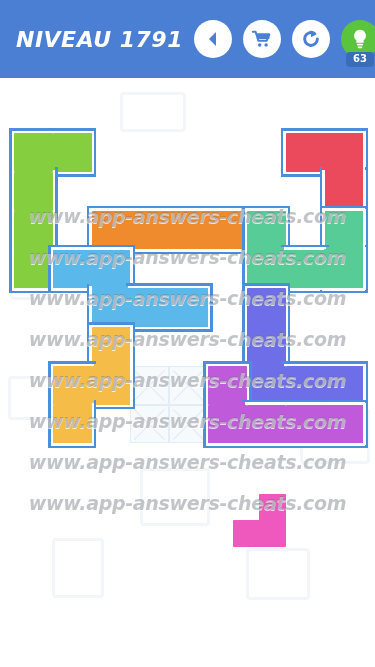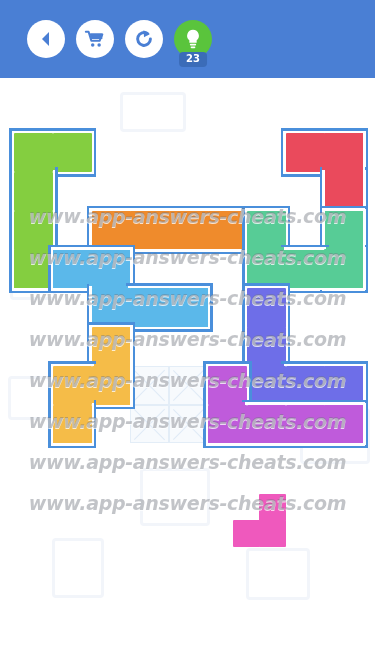--- a/index.html
+++ b/index.html
@@ -109,20 +109,21 @@
   
   #tray { position: absolute; left:0; top: 470px; width: 375px; height: 120px; z-index: 3; }
   .tray-cell { position: absolute; border-radius: 1px; }
 </style>
 </head>
 <body>
 
 <div id="app">
 
 <div id="header">
+  <div id="level-title">NIVEAU 1791</div>
 
   <div class="hbtn">
     <span>
       <svg width="20" height="20" viewBox="0 0 20 20">
             <path d="M13 3 L6 10 L13 17 Z" fill="#4a7fd4"></path>
           </svg>
     </span>
   </div>
 
   <div class="hbtn">
@@ -146,21 +147,21 @@
   </div>
 
   <div class="hbtn" id="hint-button">
     <span>
       <svg width="20" height="22" viewBox="0 0 20 24">
         <path d="M10 2 a6.4 6.4 0 0 1 4 11.4 V16 H6 v-2.6 A6.4 6.4 0 0 1 10 2 Z" fill="#ffffff"></path>
         <rect x="6.6" y="17.2" width="6.8" height="1.9" rx="0.9" fill="#ffffff"></rect>
         <rect x="7.4" y="20.1" width="5.2" height="1.9" rx="0.9" fill="#ffffff"></rect>
       </svg>
     </span>
-    <span id="hint-count">23</span>
+    <span id="hint-count">63</span>
   </div>
 </div>
 
 <div id="bg-decor">
   <div class="decor" style="left:120px;top:14px;width:66px;height:40px;"></div>
   <div class="decor" style="left:10px;top:170px;width:46px;height:52px;"></div>
   <div class="decor" style="left:8px;top:298px;width:58px;height:44px;"></div>
   <div class="decor" style="left:140px;top:390px;width:70px;height:58px;"></div>
   <div class="decor" style="left:300px;top:330px;width:70px;height:56px;"></div>
   <div class="decor" style="left:246px;top:470px;width:64px;height:52px;"></div>

